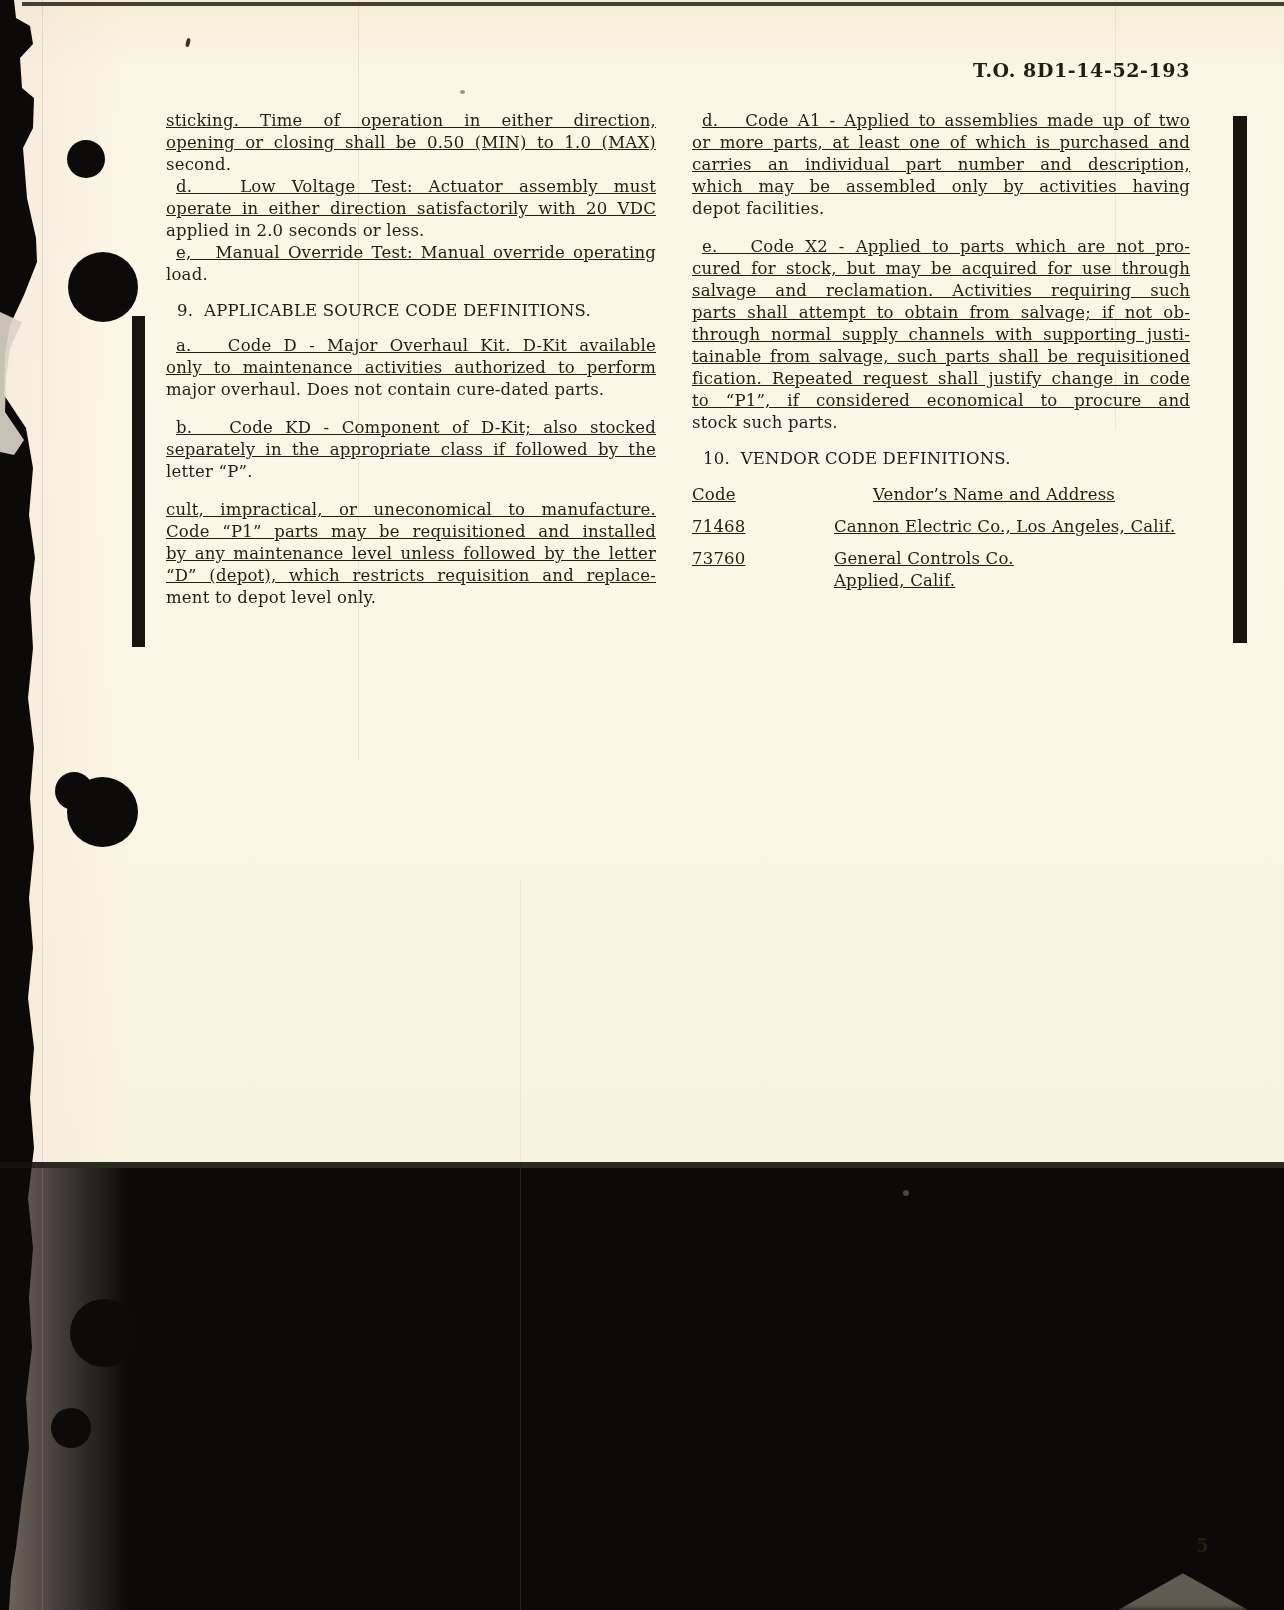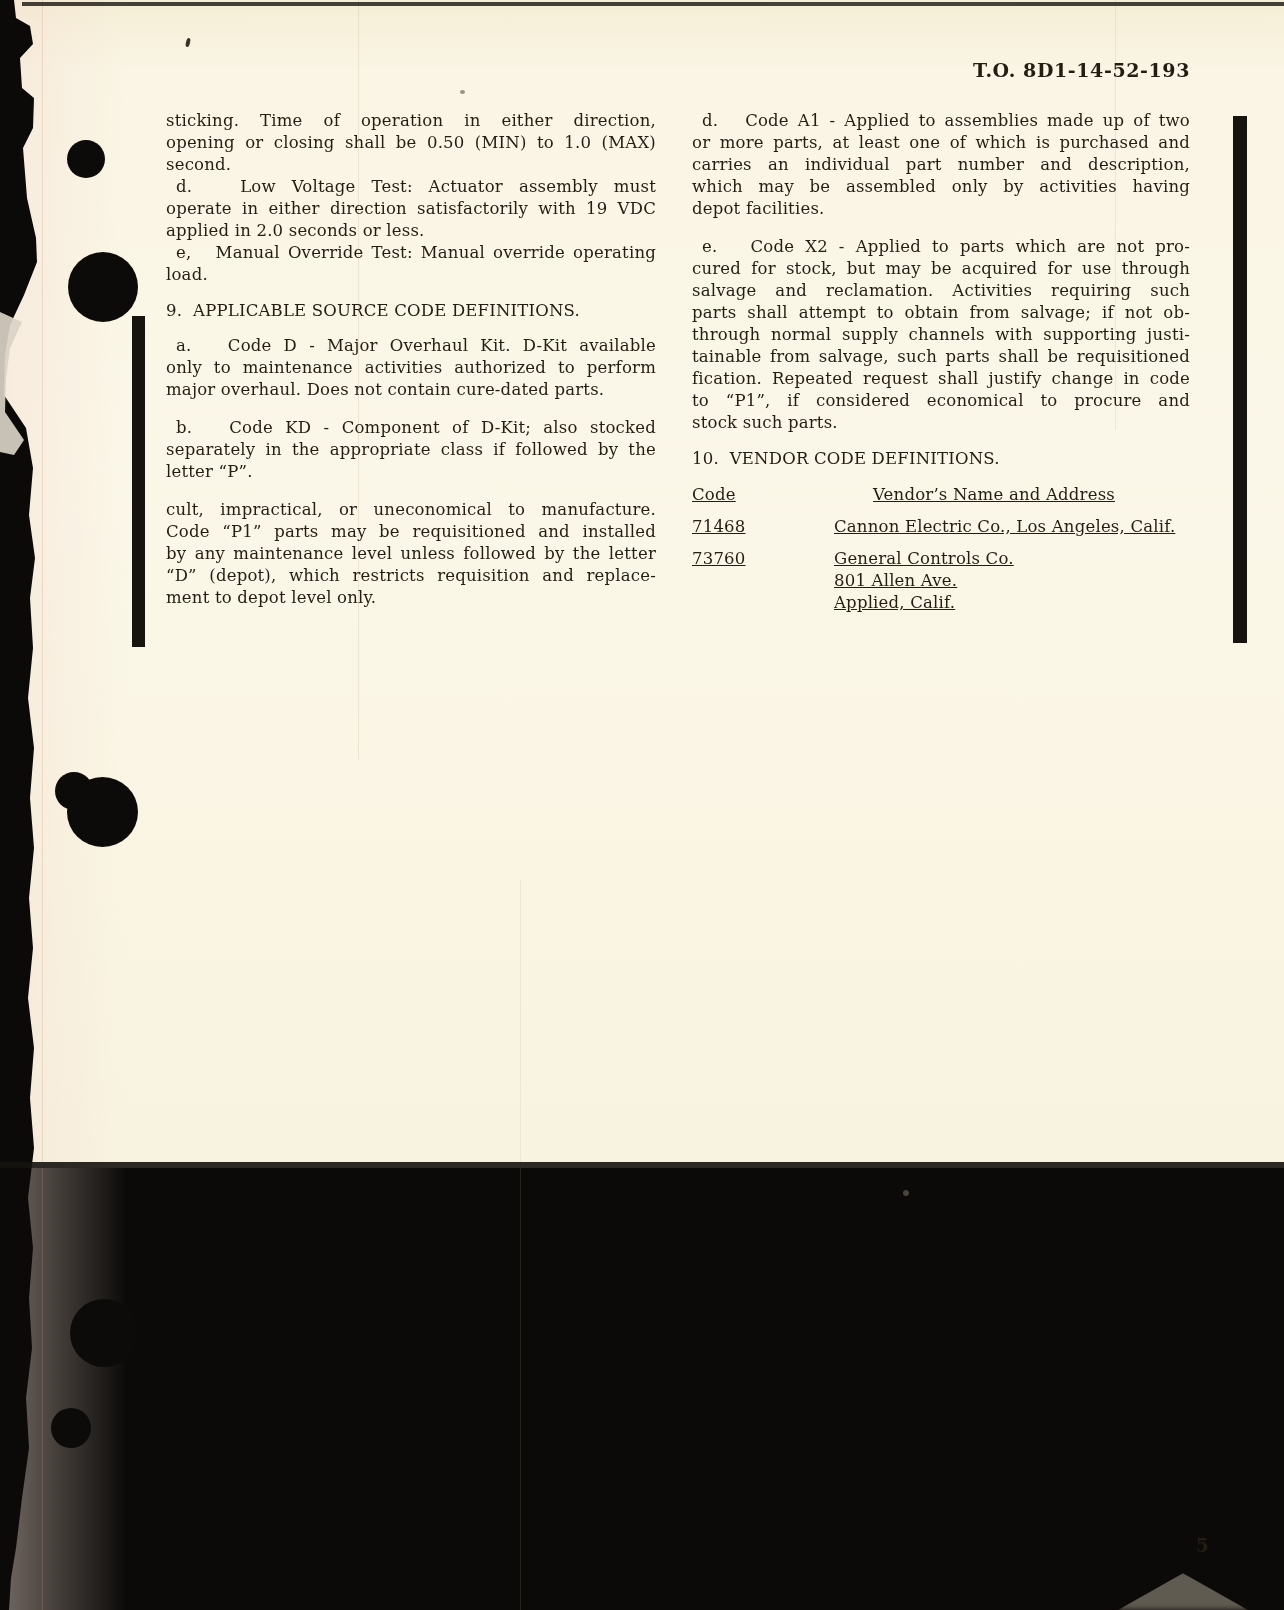--- a/index.html
+++ b/index.html
@@ -43,26 +43,26 @@
   .pagenum{
     position:absolute;left:1196px;top:1535px;width:30px;
     font-size:18px;font-weight:bold;color:#241d12;
   }
 
   .col{position:absolute;top:110px;color:#241d12;font-size:16.5px;line-height:22px;
        letter-spacing:.2px;}
   .col.left{left:166px;width:490px;}
   .col.right{left:692px;width:498px;}
 
-  .h{margin-top:14px;white-space:nowrap;}
+  .h{margin-top:14px;white-space:nowrap;margin-left:11px;}
   .p{margin-top:16px;}
   .h + .p{margin-top:13px;}
   .p0{margin-top:0;}
   .ln{min-height:22px;}
-  .ln.j{text-align:justify;text-align-last:justify;}
+  .ln.j{text-align:justify;text-align-last:justify;text-decoration:underline;}
   .ln.ind{padding-left:10px;}
 
   .vtable{margin-top:14px;text-decoration:underline;}
   .vhead,.vrow{display:grid;grid-template-columns:106px 1fr;}
   .vrow{margin-top:10px;gap:24px;}
   .vhead .vvendor{text-align:center;}
   .vnames{padding-left:12px;}
   .vline{min-height:22px;}
 </style>
 </head>
@@ -79,21 +79,21 @@
   <div class="to-header">T.O. 8D1-14-52-193</div>
 
   <div class="col left">
       <div class="p0">
         <div class="ln j">sticking. Time of operation in either direction,</div>
         <div class="ln j">opening or closing shall be 0.50 (MIN) to 1.0 (MAX)</div>
         <div class="ln">second.</div>
       </div>
       <div class="p0">
         <div class="ln j ind">d.&nbsp;&nbsp;&nbsp;Low Voltage Test: Actuator assembly must</div>
-        <div class="ln j">operate in either direction satisfactorily with 19 VDC</div>
+        <div class="ln j">operate in either direction satisfactorily with 20 VDC</div>
         <div class="ln">applied in 2.0 seconds or less.</div>
       </div>
       <div class="p0">
         <div class="ln j ind">e,&nbsp;&nbsp;&nbsp;Manual Override Test: Manual override operating</div>
         <div class="ln">load.</div>
       </div>
       <div class="h">9.&nbsp;&nbsp;APPLICABLE SOURCE CODE DEFINITIONS.</div>
       <div class="p">
         <div class="ln j ind">a.&nbsp;&nbsp;&nbsp;Code D - Major Overhaul Kit. D-Kit available</div>
         <div class="ln j">only to maintenance activities authorized to perform</div>
@@ -143,21 +143,20 @@
         <div class="vrow">
           <div class="vcode">71468</div>
           <div class="vnames">
             <div class="vline">Cannon Electric Co., Los Angeles, Calif.</div>
           </div>
         </div>
         <div class="vrow">
           <div class="vcode">73760</div>
           <div class="vnames">
             <div class="vline">General Controls Co.</div>
-            <div class="vline">801 Allen Ave.</div>
             <div class="vline">Applied, Calif.</div>
           </div>
         </div>
       </div>
   </div>
 
   <div class="bar" style="left:132px;top:316px;width:13px;height:331px;"></div>
   <div class="bar" style="left:1233px;top:116px;width:14px;height:527px;"></div>
 
   <svg class="torn" width="60" height="1610" viewBox="0 0 60 1610">

